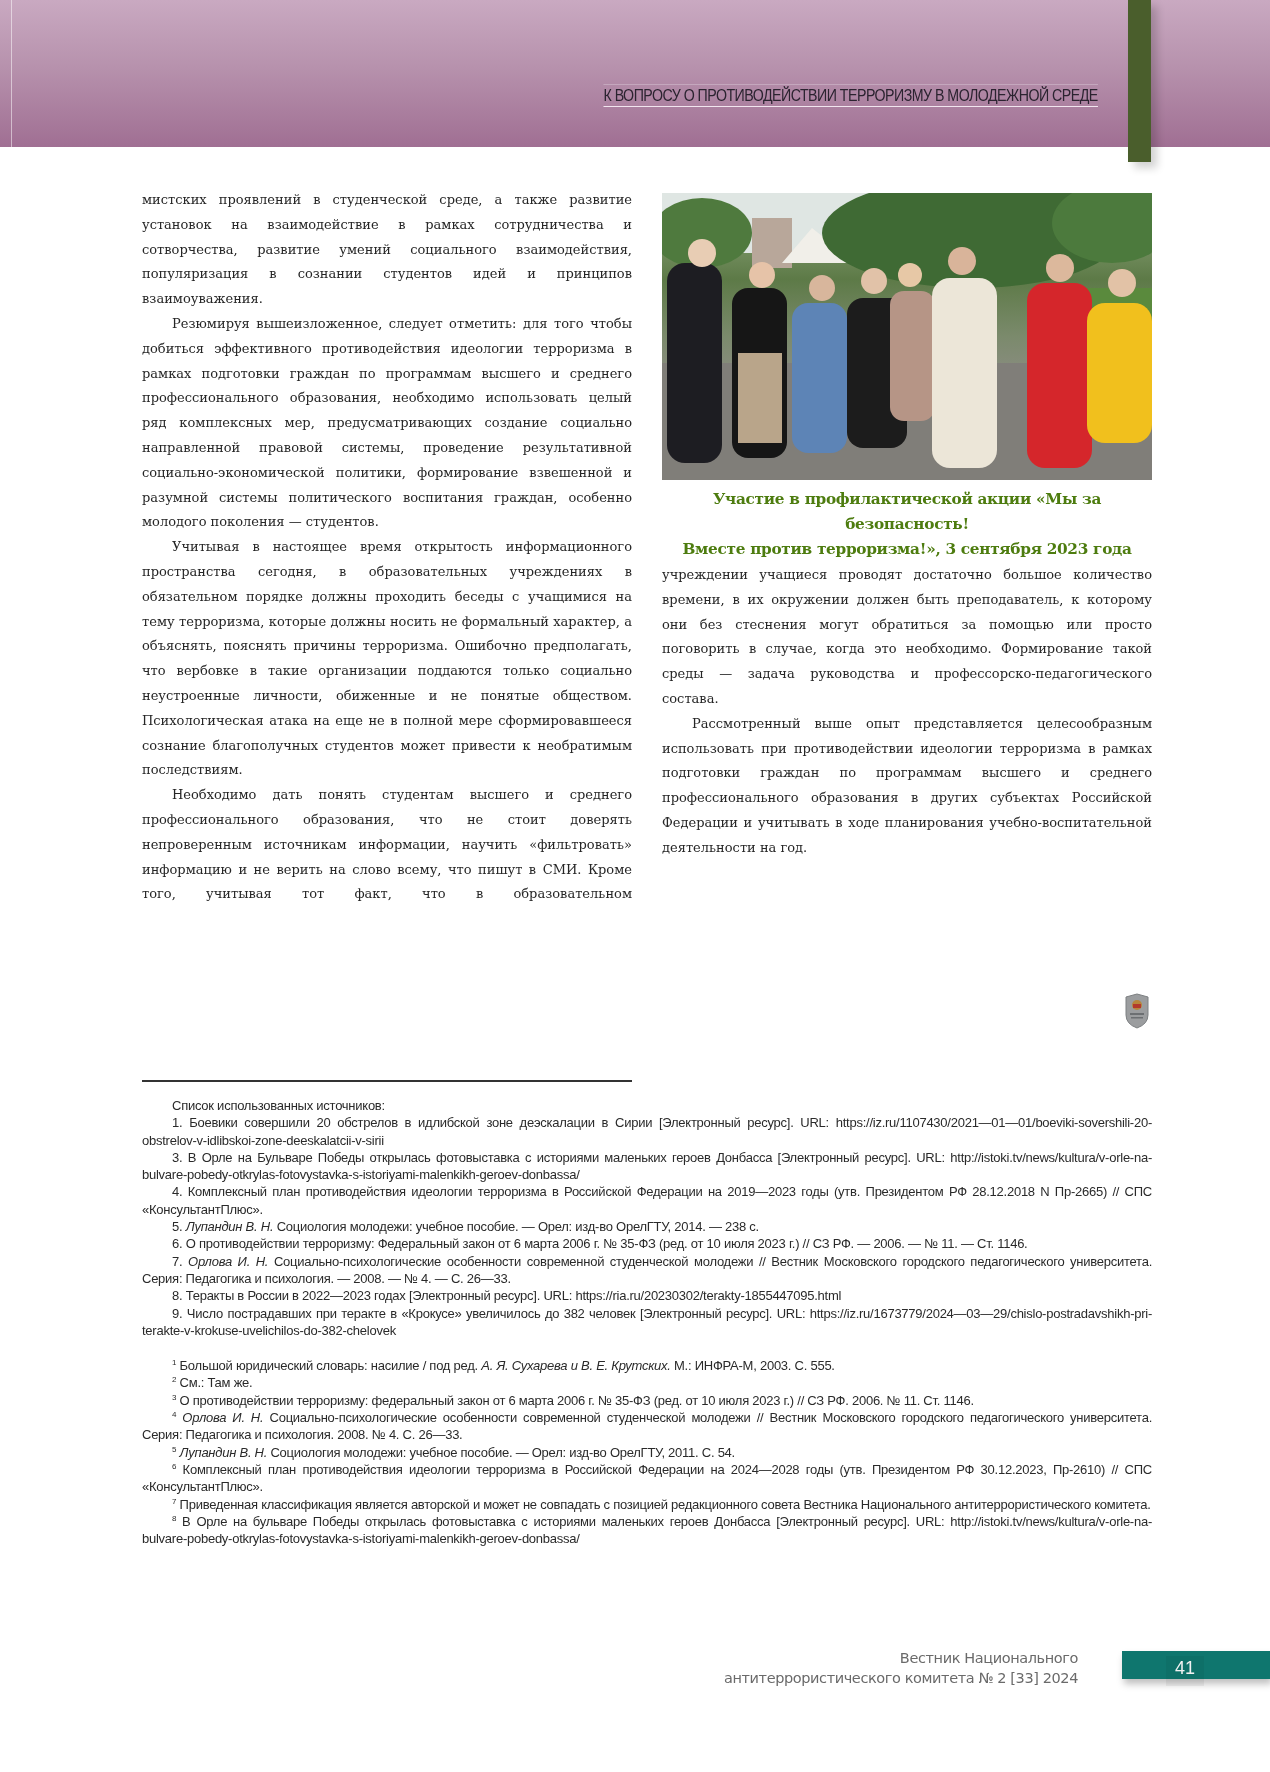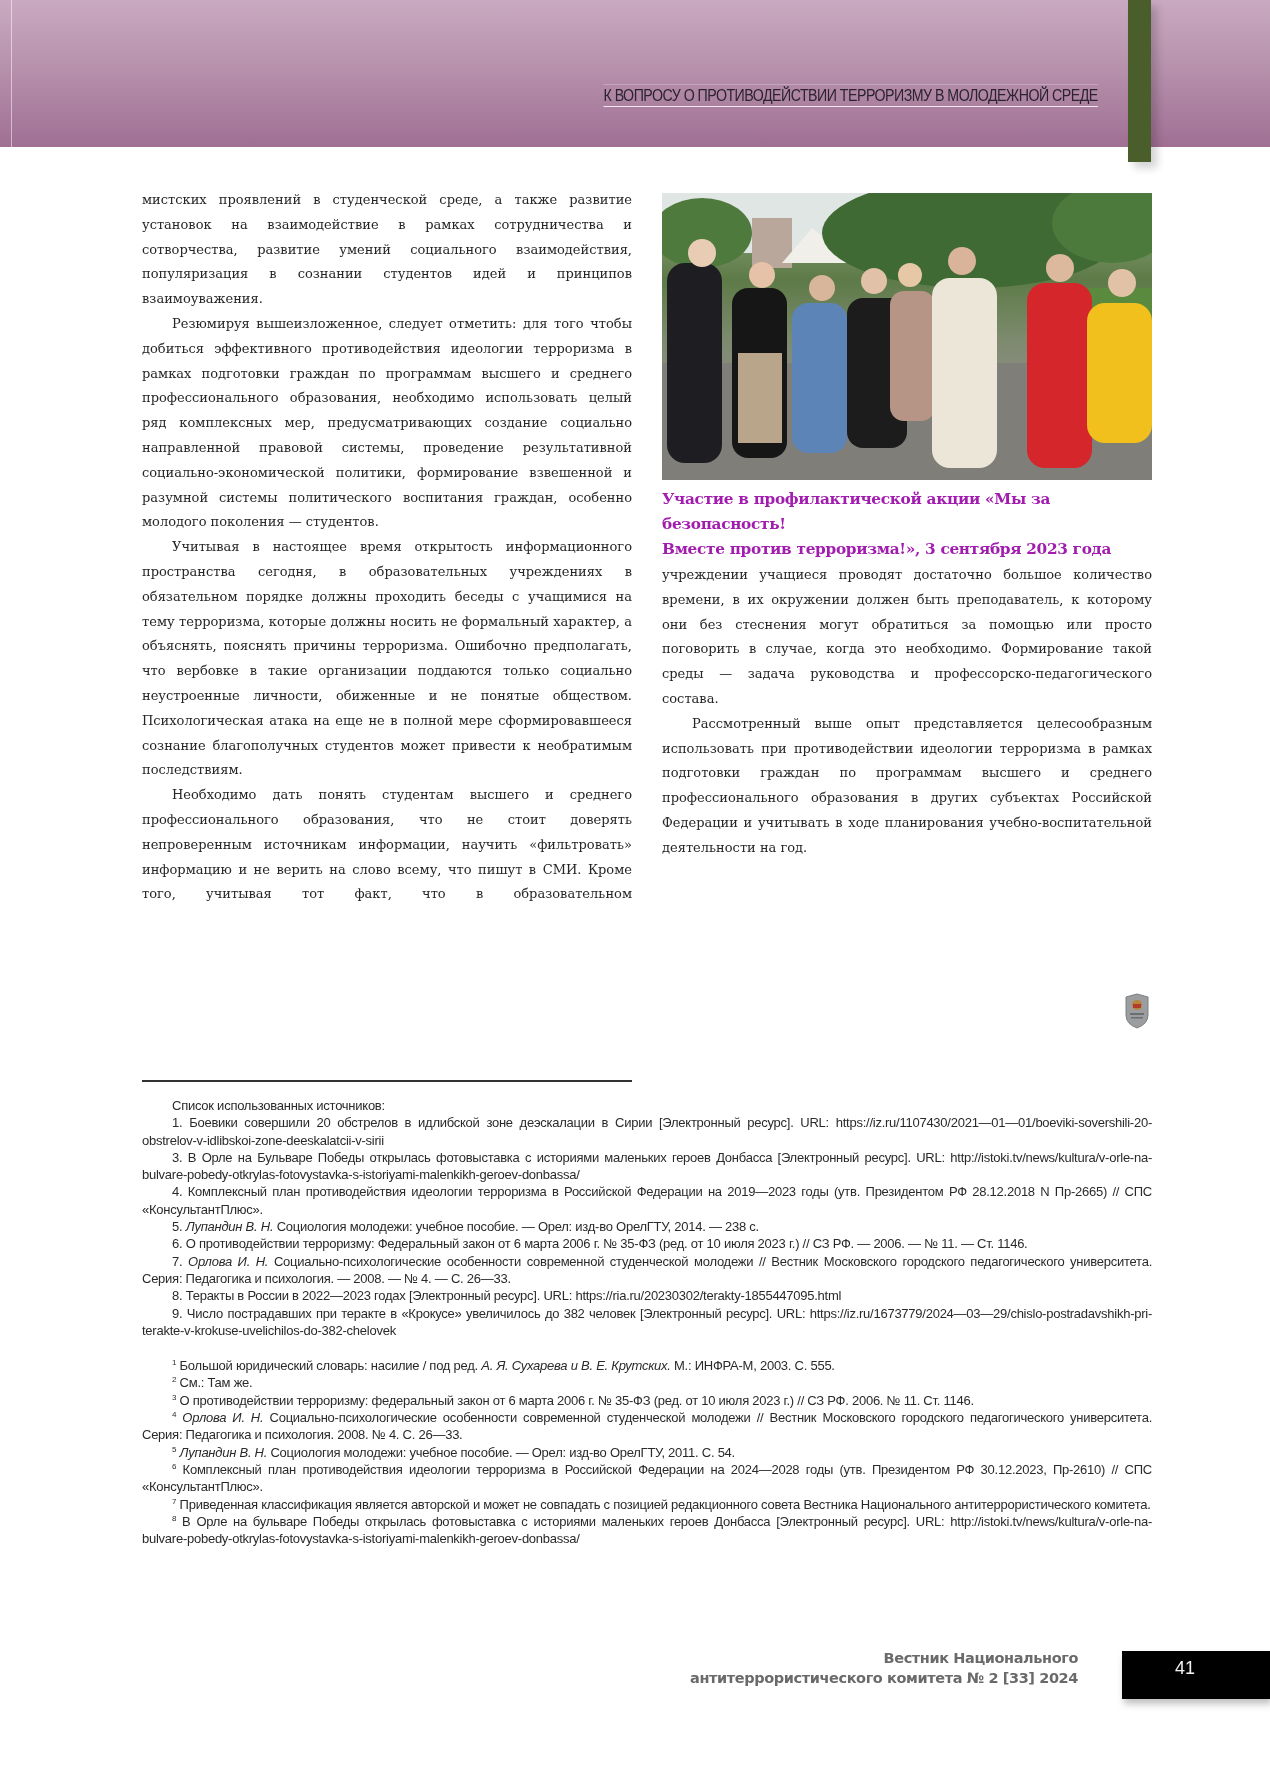--- a/index.html
+++ b/index.html
@@ -30,47 +30,47 @@
   .col p.indent { text-indent: 30px; }
   .col-left { left: 142px; top: 188px; width: 490px; }
   .col-right { left: 662px; top: 563px; width: 490px; }
 
   .photo {
     position: absolute; left: 662px; top: 193px; width: 490px; height: 287px; overflow: hidden;
     background: linear-gradient(to bottom, #9bb28a 0%, #5d7a47 30%, #7b8a6c 50%, #8e8d86 68%, #6f6c68 100%);
   }
   .photo svg { width: 100%; height: 100%; display: block; }
   .caption {
-    position: absolute; left: 662px; top: 487px; width: 490px; 
-    font-family: "DejaVu Serif", serif; font-weight: bold; font-size: 15.3px; line-height: 25px; color: #a21caf;
+    position: absolute; left: 662px; top: 487px; width: 490px; text-align: center;
+    font-family: "DejaVu Serif", serif; font-weight: bold; font-size: 15.3px; line-height: 25px; color: #4d7c0f;
     letter-spacing: -0.3px;
   }
 
   .emblem { position: absolute; left: 1124px; top: 993px; width: 26px; height: 36px; }
 
   .footnote-rule { position: absolute; left: 142px; top: 1080px; width: 490px; height: 2px; background: #333; }
 
   .refs {
     position: absolute; left: 142px; top: 1097px; width: 1010px;
     font-family: "Liberation Sans", sans-serif; font-size: 13px; line-height: 17.3px; color: #2a2a2a;
     text-align: justify; letter-spacing: -0.25px;
   }
   .refs p { text-indent: 30px; }
   .refs .heading { text-indent: 30px; }
   .refs .notes { margin-top: 18px; }
   .refs sup { font-size: 8px; vertical-align: super; line-height: 0; }
   .refs i { font-style: italic; }
 
   .footer-journal {
     position: absolute; right: 192px; top: 1648px; text-align: right;
-    font-family: "DejaVu Sans", sans-serif; font-weight: bold; font-size: 14.5px; line-height: 20px;
+    font-family: "DejaVu Sans", sans-serif; font-weight: normal; font-size: 14.5px; line-height: 20px;
     color: #6a6a6a; letter-spacing: -0.4px;
   }
   .page-box {
-    position: absolute; left: 1122px; top: 1651px; width: 148px; height: 48px; background: #000000;
+    position: absolute; left: 1122px; top: 1651px; width: 148px; height: 28px; background: #0f766e;
     box-shadow: 2px 5px 7px rgba(0,0,0,0.25);
   }
   .page-num {
     position: absolute; left: 44px; top: 5px; width: 38px; height: 30px; text-align: center;
     font-family: "Liberation Sans", sans-serif; font-size: 18px; color: #f2f2f2; line-height: 24px;
     background: rgba(0,0,0,0.05);
   }
 </style>
 </head>
 <body>

